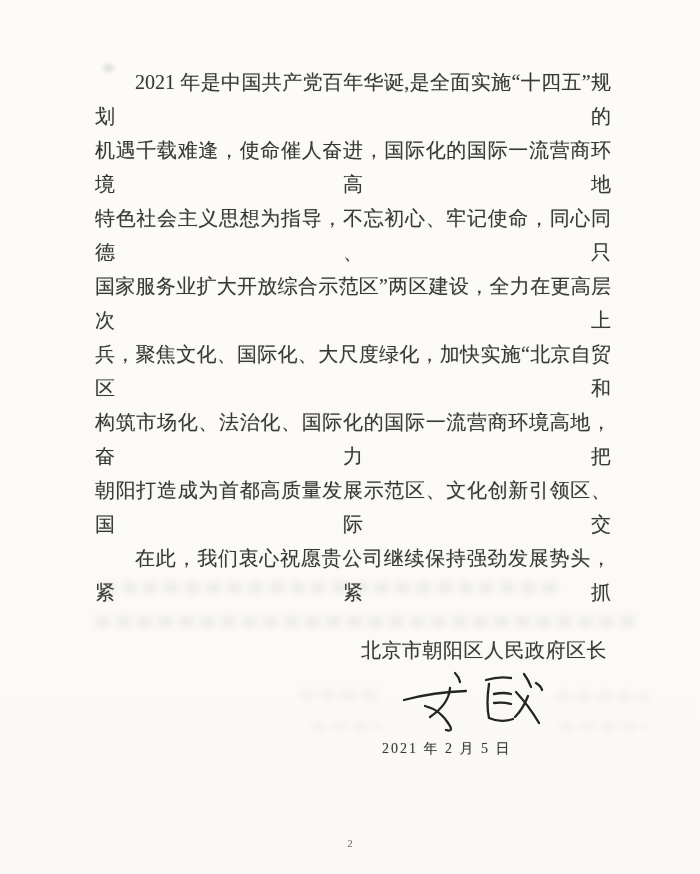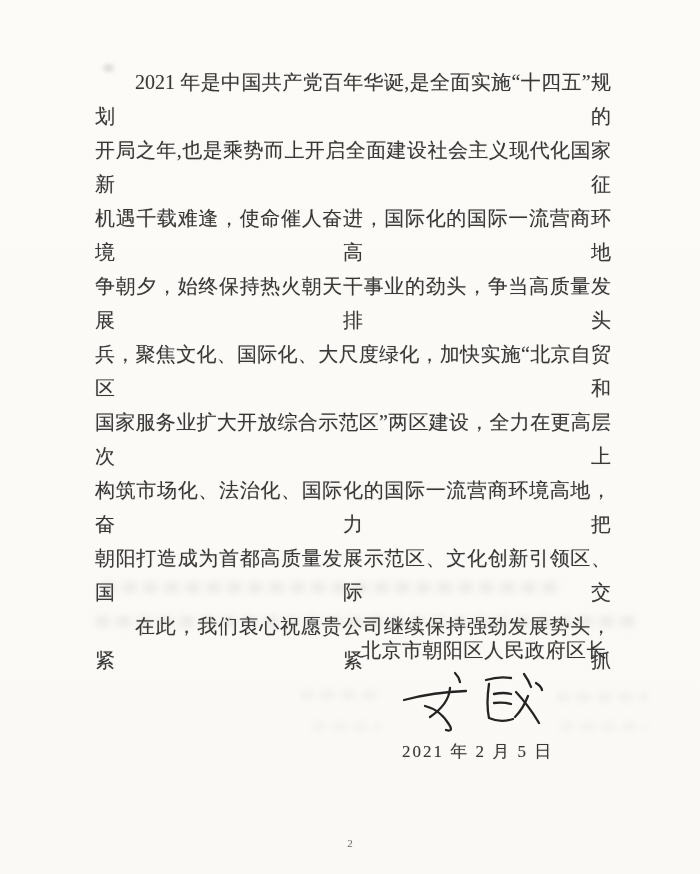--- a/index.html
+++ b/index.html
@@ -37,22 +37,22 @@
     margin-left: 13px;
   }
   .signature {
     position: absolute;
     left: 398px; top: 670px;
     width: 150px; height: 65px;
   }
   .signature svg { display: block; width: 150px; height: 65px; }
   .date {
     position: absolute;
-    left: 402px; top: 740px;
-    font-size: 17px; letter-spacing: 2px;
+    left: 382px; top: 740px;
+    font-size: 14px; letter-spacing: 2px;
     text-shadow: 0 0 1px rgba(60,60,60,0.35);
   }
   .page-number {
     position: absolute;
     left: 0; top: 837px; width: 700px;
     text-align: center;
     font-size: 11px; color: #6a6a6a;
     font-family: "Liberation Serif", serif;
   }
 
@@ -80,25 +80,24 @@
 </style>
 </head>
 <body>
 
 <div class="page">
 
   <div class="smudge"></div>
 
   <div class="body-text">
     <div class="line indent fill">2021 年是中国共产党百年华诞,是全面实施“十四五”规划的</div>
-    <div class="line fill">开局之年,也是乘势而上开启全面建设社会主义现代化国家新征</div>
     <div class="line fill">机遇千载难逢，使命催人奋进，国际化的国际一流营商环境高地</div>
-    <div class="line fill">争朝夕，始终保持热火朝天干事业的劲头，争当高质量发展排头</div>
+    <div class="line fill">特色社会主义思想为指导，不忘初心、牢记使命，同心同德、只</div>
+    <div class="line fill">国家服务业扩大开放综合示范区”两区建设，全力在更高层次上</div>
     <div class="line fill">兵，聚焦文化、国际化、大尺度绿化，加快实施“北京自贸区和</div>
-    <div class="line fill">国家服务业扩大开放综合示范区”两区建设，全力在更高层次上</div>
     <div class="line fill">构筑市场化、法治化、国际化的国际一流营商环境高地，奋力把</div>
     <div class="line fill">朝阳打造成为首都高质量发展示范区、文化创新引领区、国际交</div>
     <div class="line indent fill">在此，我们衷心祝愿贵公司继续保持强劲发展势头，紧紧抓</div>
 
   </div>
 
   <div class="ghost g1"></div>
   <div class="ghost g2"></div>
   <div class="ghost g3"></div>
   <div class="ghost g4"></div>

